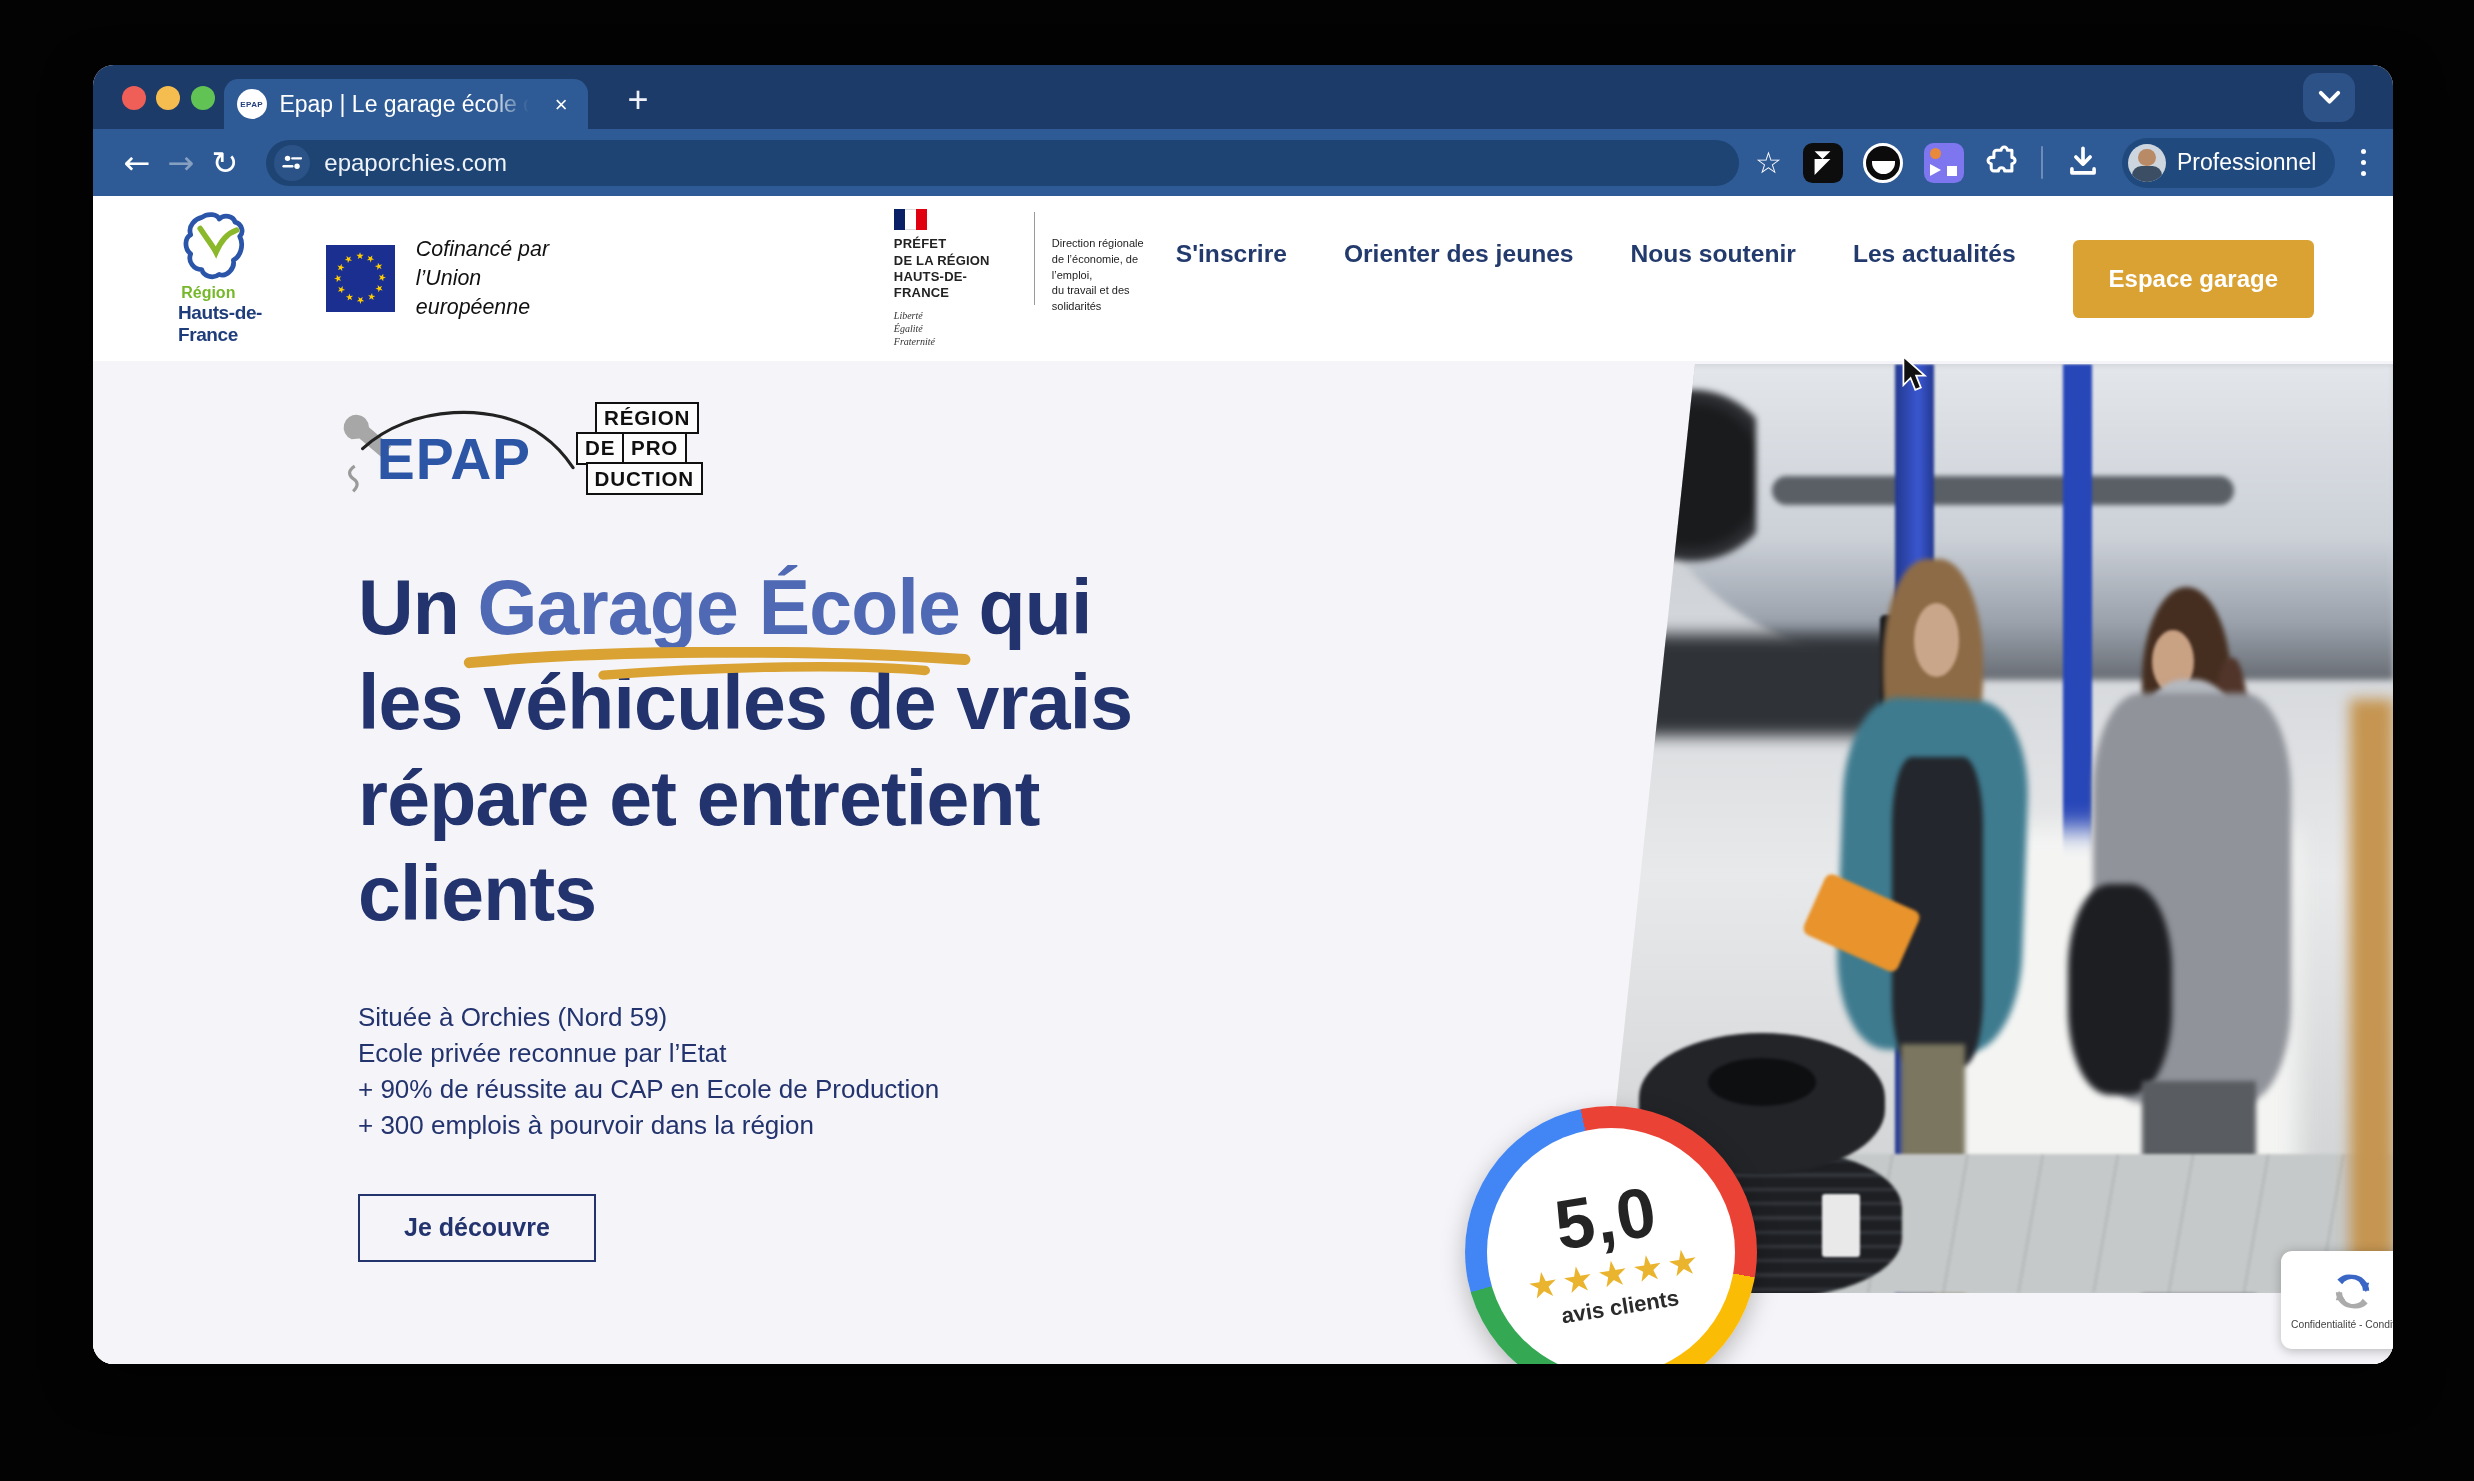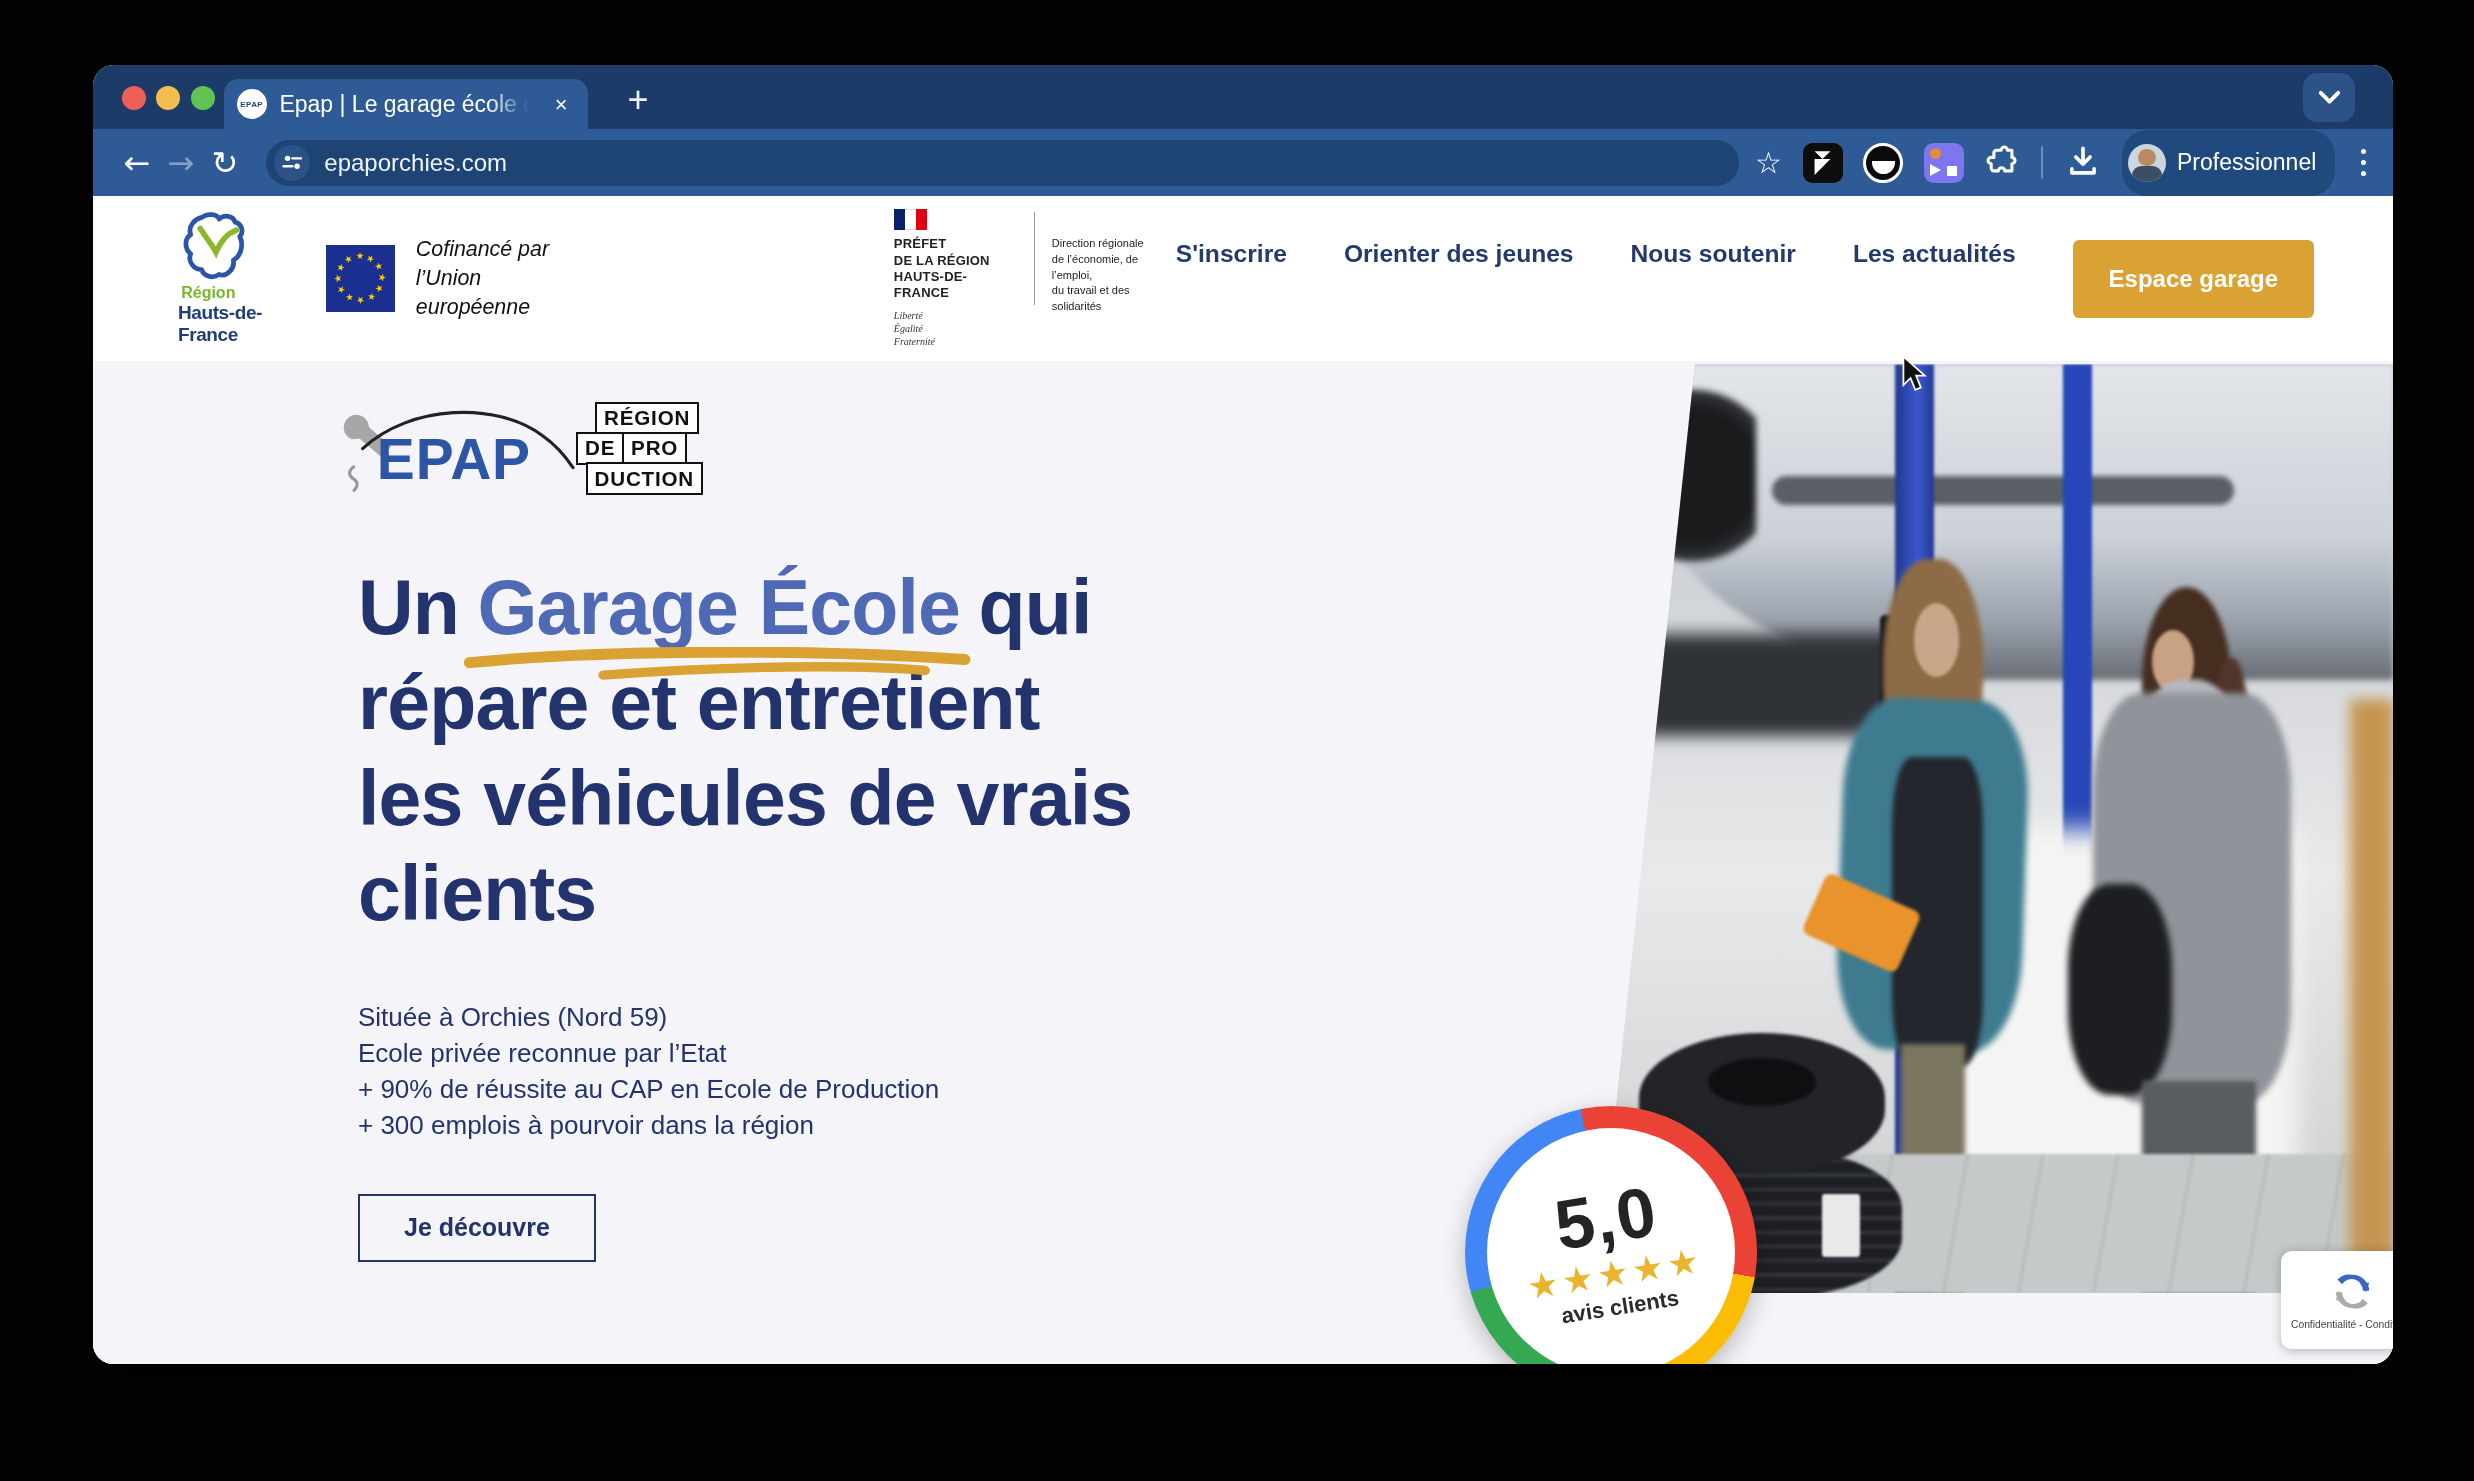--- a/index.html
+++ b/index.html
@@ -49,21 +49,21 @@
   .ext2{background:#0b0b0b;border-radius:50%;border:3.2px solid #fff;}
   .ext2::after{content:"";position:absolute;left:5.5px;right:5.5px;bottom:5.5px;height:12.7px;
     background:#fff;border-radius:0 0 14.3px 14.3px;}
   .ext3{background:#7d76ee;}
   .ext3 .dot{position:absolute;left:6.3px;top:5.5px;width:11px;height:11px;border-radius:50%;background:#e8893c;}
   .ext3 .tee{position:absolute;right:5.5px;top:3.2px;color:#fff;font-size:17.4px;font-weight:700;}
   .ext3 .tri{position:absolute;left:6.3px;bottom:6.3px;width:0;height:0;border-left:11px solid #fff;
     border-top:6.3px solid transparent;border-bottom:6.3px solid transparent;}
   .ext3 .sq{position:absolute;right:6.3px;bottom:6.3px;width:10.3px;height:10.3px;background:#fff;}
   .divider{width:2.4px;height:33px;background:#6d8cb9;border-radius:1.6px;}
-  .profile{display:flex;align-items:center;background:#204a7e;border-radius:25px;height:66px;
+  .profile{display:flex;align-items:center;background:#204a7e;border-radius:25px;height:50px;
     padding:0 19px 0 5.5px;gap:11px;}
   .avatar{width:38px;height:38px;border-radius:50%;background:#cdd6de;position:relative;overflow:hidden;}
   .avatar::before{content:"";position:absolute;left:10.3px;top:5.5px;width:17.4px;height:17.4px;border-radius:50%;background:#b98a66;}
   .avatar::after{content:"";position:absolute;left:4px;top:22px;width:30px;height:19px;border-radius:9.5px 9.5px 0 0;background:#3c4e63;}
   .profile-name{font-size:23px;color:#fff;}
   .kebab{display:flex;flex-direction:column;gap:5.5px;padding:0 4.8px;}
   .kebab i{width:5.5px;height:5.5px;border-radius:50%;background:#fff;}
 
   
   .content{position:relative;height:1168px;background:#fff;}
@@ -393,22 +393,22 @@
           <div class="b-row b-r3">
               <div class="b-box">DUCTION</div>
             </div>
         </div>
 
         <h1 class="headline">
           <span class="h1-gap">Un</span><span class="hl-gap"></span><span class="hl-wrap"><span>Garage École</span><svg class="scribble" viewBox="0 0 620 46" preserveAspectRatio="none">
                 <path d="M8 20 C 160 4 420 2 608 16" fill="none" stroke="#d9a233" stroke-width="14" stroke-linecap="round"></path>
                 <path d="M170 36 C 320 24 480 22 560 30" fill="none" stroke="#d9a233" stroke-width="12" stroke-linecap="round"></path>
               </svg></span><span class="hl-gap"></span><span>qui</span>
+          <div>les véhicules de vrais</div>
           <div>répare et entretient</div>
-          <div>les véhicules de vrais</div>
           <div>clients</div>
         </h1>
 
         <div class="sub">
           <p>Située à Orchies (Nord 59)</p>
           <p>Ecole privée reconnue par l’Etat</p>
           <p>+ 90% de réussite au CAP en Ecole de Production</p>
           <p>+ 300 emplois à pourvoir dans la région</p>
         </div>
 

